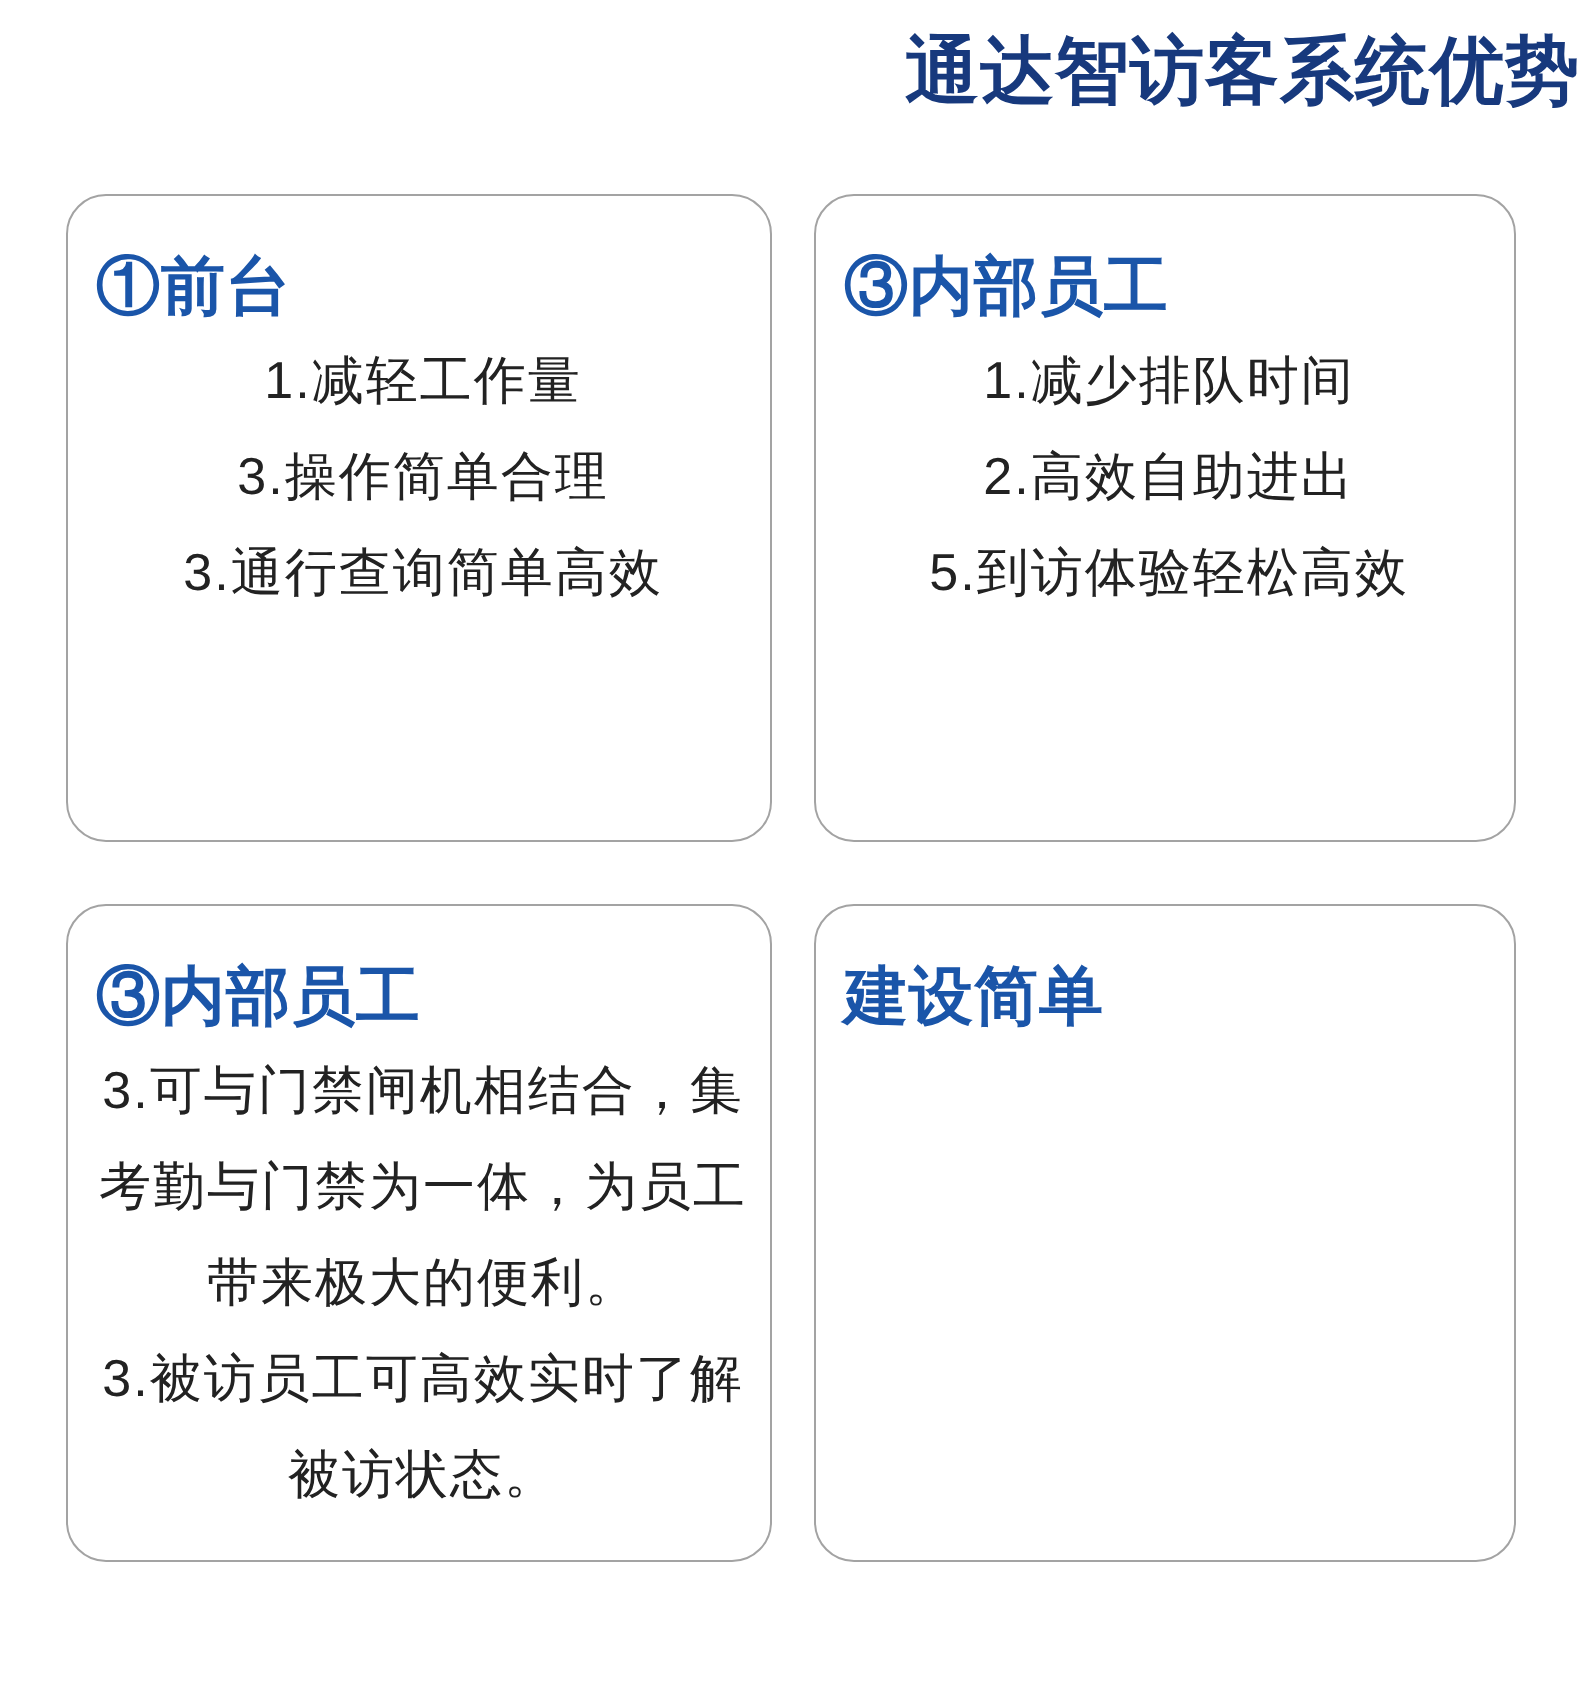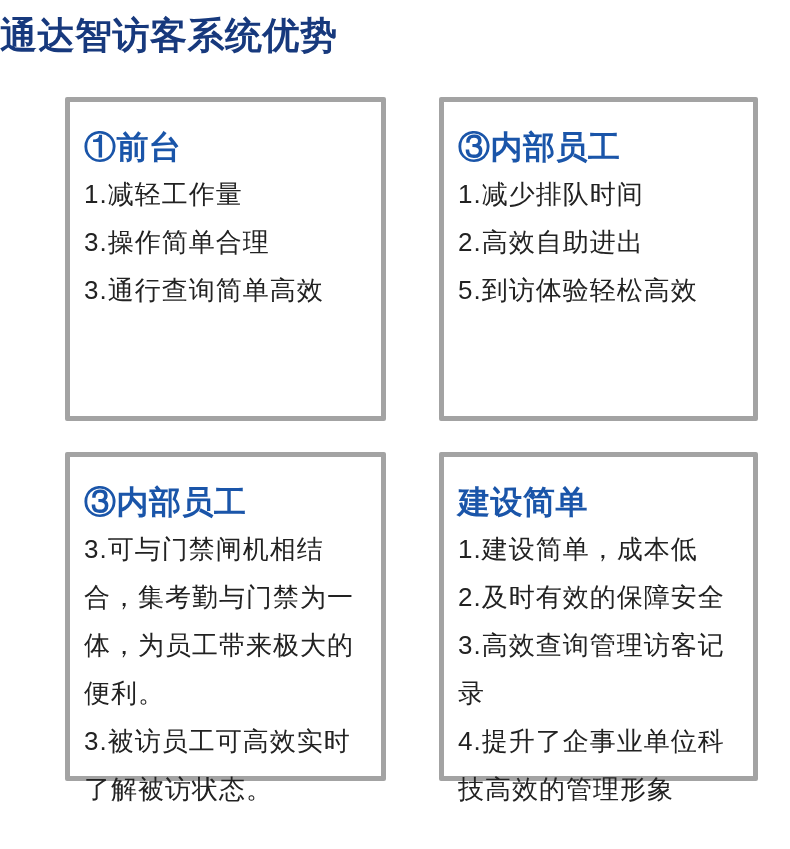--- a/index.html
+++ b/index.html
@@ -9,52 +9,51 @@
     height: 849px;
     background: #ffffff;
     font-family: "Liberation Sans", sans-serif;
     overflow: hidden;
   }
   .title {
     position: absolute;
     top: 11px;
     left: 0;
     width: 100%;
-    text-align: left;
+    text-align: right;
     font-size: 37px;
     font-weight: 600;
     color: #17397d;
     letter-spacing: 0.5px;
   }
   .grid {
     position: absolute;
     top: 97px;
     left: 33px;
     display: grid;
     grid-template-columns: 353px 351px;
     grid-template-rows: 324px 329px;
     column-gap: 21px;
     row-gap: 31px;
   }
   .card {
     box-sizing: border-box;
-    border: 5px solid #a3a3a3;
-    border-radius: 2px;
+    border: 1px solid #a3a3a3;
+    border-radius: 20px;
     background: #ffffff;
     padding: 24px 10px 0 14px;
-    margin-left: 32px;
   }
   .card-heading {
     font-size: 32px;
     font-weight: 700;
     line-height: 42px;
     color: #1a55a9;
     letter-spacing: 0.5px;
   }
-  .card-items { margin-top: 2px; }
+  .card-items { margin-top: 2px; text-align: center; }
   .card-item {
     font-size: 26px;
     line-height: 48px;
     color: #222222;
     letter-spacing: 1px;
   }
 </style>
 </head>
 <body>
 
@@ -84,22 +83,16 @@
     <div class="card">
       <div class="card-heading">③内部员工</div>
       <div class="card-items">
         <div class="card-item">3.可与门禁闸机相结合，集考勤与门禁为一体，为员工带来极大的便利。</div>
         <div class="card-item">3.被访员工可高效实时了解被访状态。</div>
       </div>
     </div>
 
     <div class="card">
       <div class="card-heading">建设简单</div>
-      <div class="card-items">
-        <div class="card-item">1.建设简单，成本低</div>
-        <div class="card-item">2.及时有效的保障安全</div>
-        <div class="card-item">3.高效查询管理访客记录</div>
-        <div class="card-item">4.提升了企事业单位科技高效的管理形象</div>
-      </div>
     </div>
 
   </div>
 </div>
 
 </body></html>

